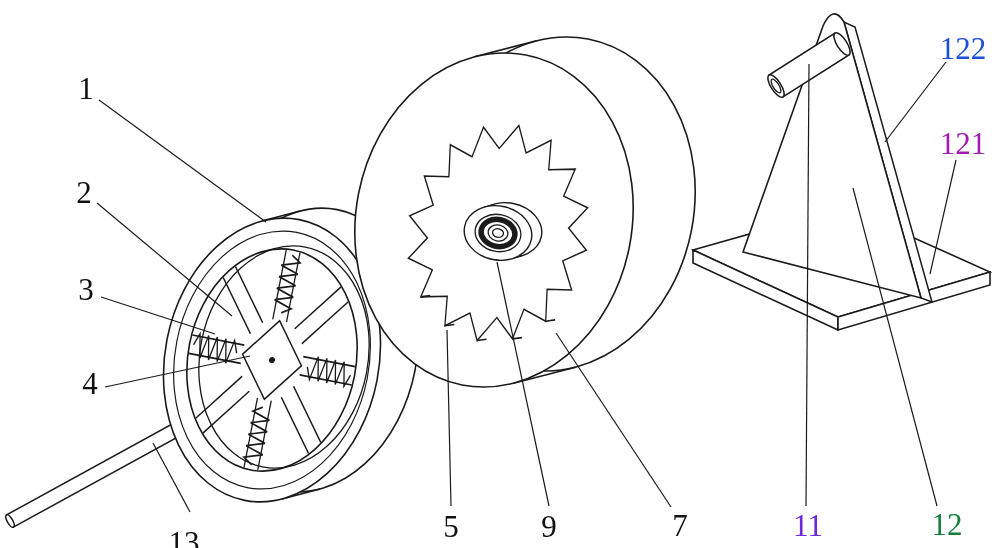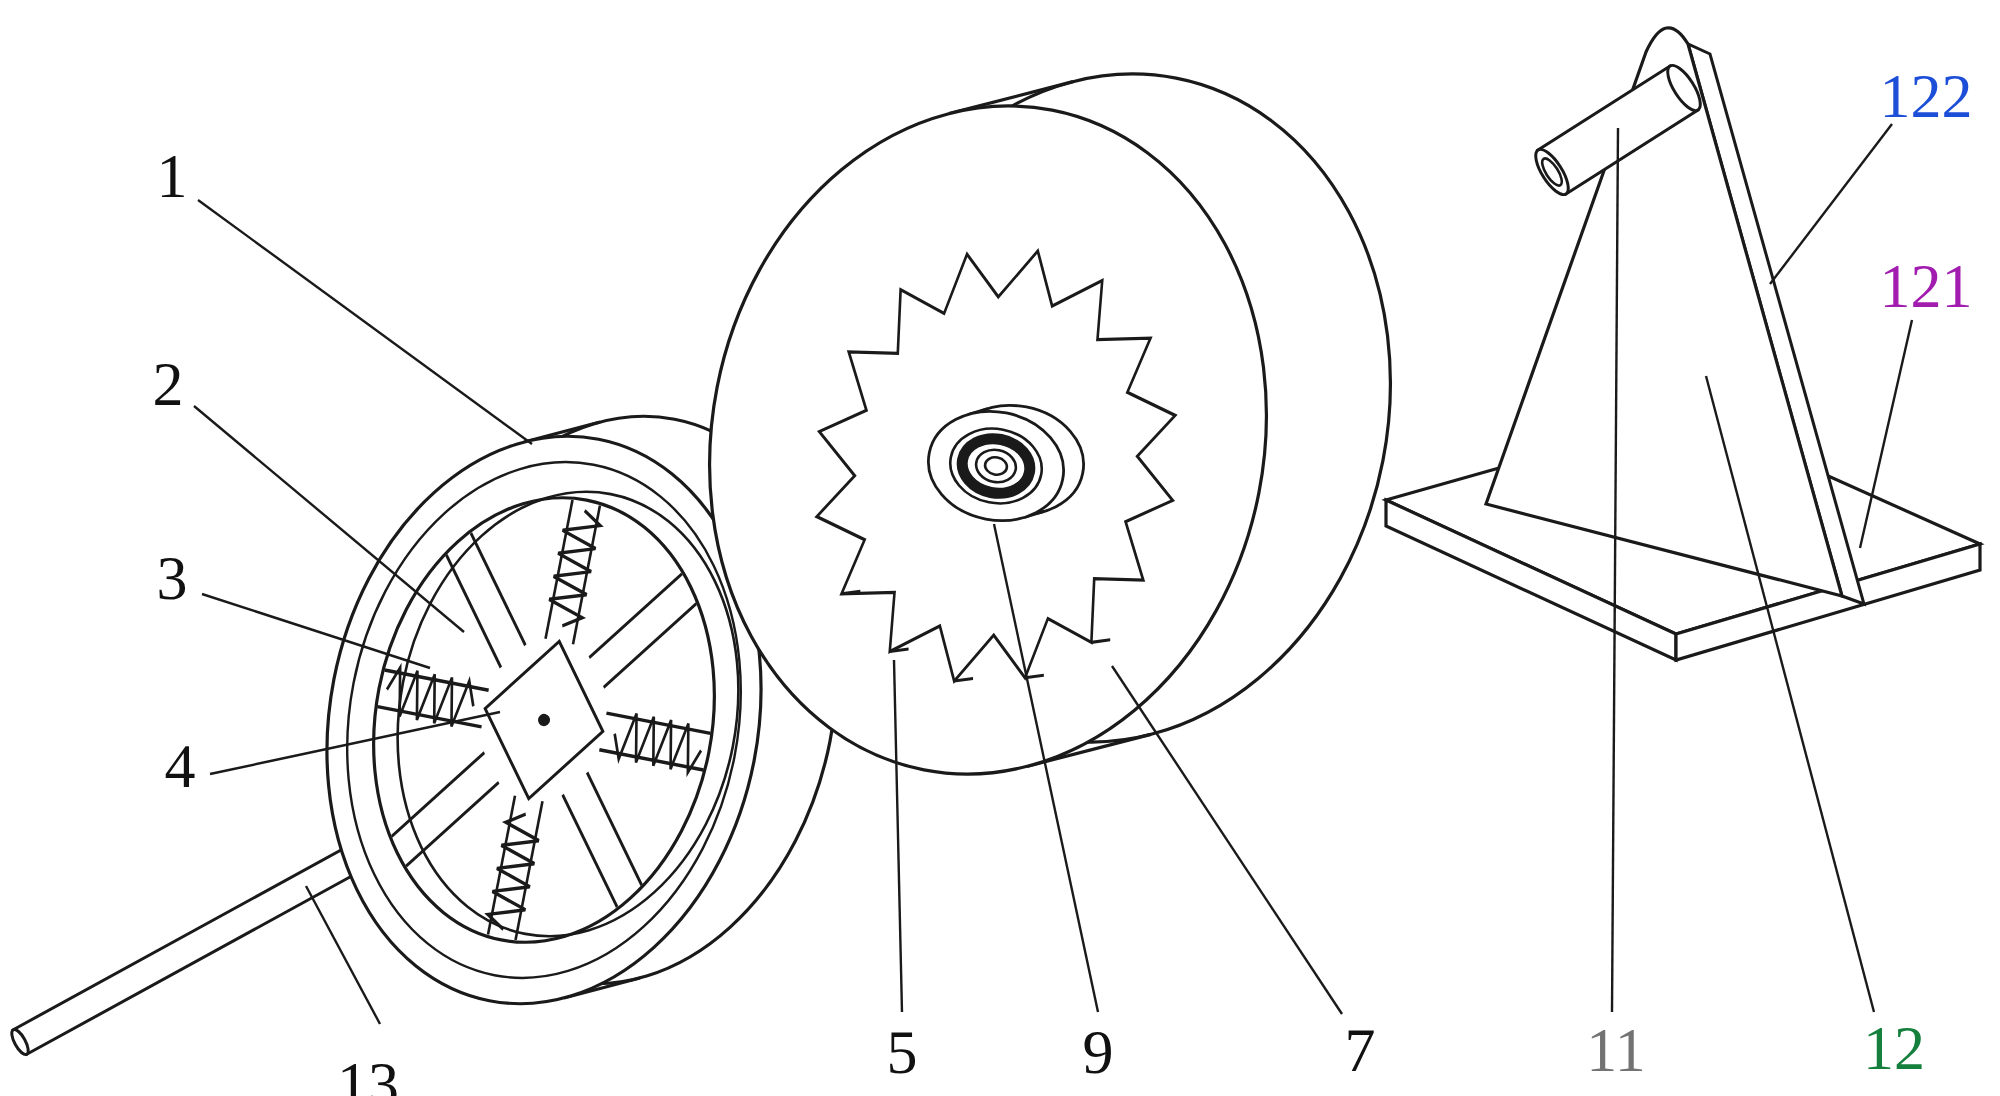--- a/index.html
+++ b/index.html
@@ -104,19 +104,19 @@
 
   <div>
     <div class="ref" style="left: 86px; top: 88px; color: rgb(17, 17, 17);">1</div>
     <div class="ref" style="left: 84px; top: 192px; color: rgb(17, 17, 17);">2</div>
     <div class="ref" style="left: 86px; top: 289px; color: rgb(17, 17, 17);">3</div>
     <div class="ref" style="left: 90px; top: 383px; color: rgb(17, 17, 17);">4</div>
     <div class="ref" style="left: 184px; top: 542px; color: rgb(17, 17, 17);">13</div>
     <div class="ref" style="left: 451px; top: 526px; color: rgb(17, 17, 17);">5</div>
     <div class="ref" style="left: 549px; top: 526px; color: rgb(17, 17, 17);">9</div>
     <div class="ref" style="left: 680px; top: 525px; color: rgb(17, 17, 17);">7</div>
-    <div class="ref" style="left: 808px; top: 525px; color: #737373;">11</div>
+    <div class="ref" style="left: 808px; top: 525px; color: #6d28d9;">11</div>
     <div class="ref" style="left: 947px; top: 524px; color: #15803d;">12</div>
     <div class="ref" style="left: 963px; top: 143px; color: #a21caf;">121</div>
     <div class="ref" style="left: 963px; top: 48px; color: #1d4ed8;">122</div>
   </div>
 
 </div>
 
 </body></html>

